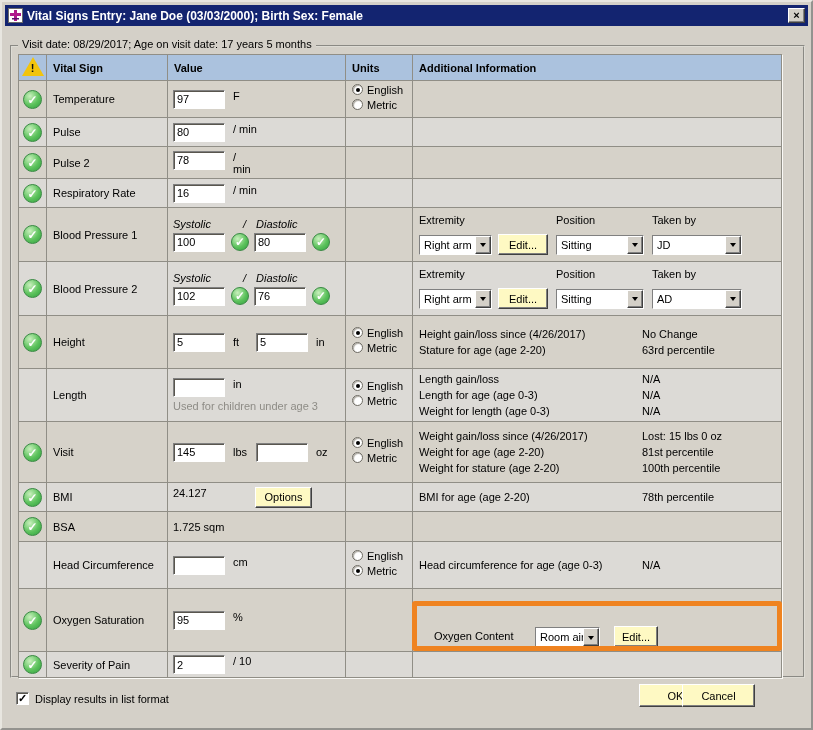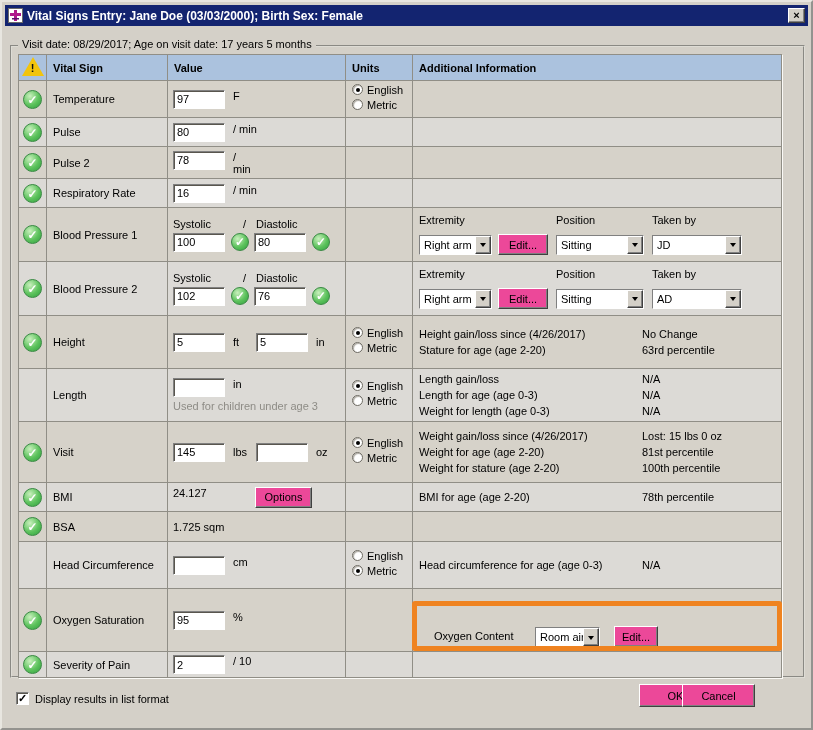--- a/index.html
+++ b/index.html
@@ -42,21 +42,21 @@
   td.c1 { padding-left:6px; }
   td.c3 { padding-left:6px; }
   td.c4 { padding-left:0; position:relative; }
 
   
   .field { height:19px; background:#fff; border:1px solid #808080;
            border-bottom-color:#fff; border-right-color:#fff;
            box-shadow:inset 1px 1px 0 #59564e; padding:1px 3px;
            font:11px "Liberation Sans", sans-serif; }
   .w52 { width:52px; }
-  .btn { background:#ec4899; border:1px solid #fff; border-right-color:#404040;
+  .btn { background:#fef9c3; border:1px solid #fff; border-right-color:#404040;
          border-bottom-color:#404040; box-shadow:inset -1px -1px 0 #808080;
          font:11px "Liberation Sans", sans-serif; height:21px; cursor:default; }
   .dd { display:inline-flex; height:20px; background:#fff; border:1px solid #808080;
         border-bottom-color:#fff; border-right-color:#fff;
         box-shadow:inset 1px 1px 0 #59564e; }
   .dd-t { flex:1; padding:3px 2px 0 4px; white-space:nowrap; overflow:hidden; background:#fff; }
   .dd-b { width:16px; background:#d4d0c8; border:1px solid #fff;
           border-right-color:#404040; border-bottom-color:#404040;
           box-shadow:inset -1px -1px 0 #808080; display:flex; align-items:center;
           justify-content:center; }
@@ -87,21 +87,21 @@
   
   .val-simple { display:flex; align-items:flex-start; padding-left:5px; }
   .val-simple .unit { margin-left:8px; white-space:nowrap; }
   .unit2 { margin-left:8px; line-height:12px; }
   .val-2col { display:flex; align-items:center; padding-left:5px; }
   .val-2col .u1 { width:15px; margin-left:8px; }
   .val-2col .in2 { margin-left:8px; }
   .val-2col .u2 { margin-left:8px; }
   .val-stack { padding-left:5px; }
   .hint { color:#8e8c86; margin-top:3px; }
-  .bp-lbls { display:flex; padding-left:5px; margin-bottom:3px; }
+  .bp-lbls { display:flex; padding-left:5px; margin-bottom:3px;font-style:italic; }
   .bp-lbls .s1 { width:70px; } .bp-lbls .sl { width:13px; }
   .bp-ctls { display:flex; align-items:center; padding-left:5px; }
   .bp-ctls .gcheck { margin-left:6px; }
   .bp-ctls .in2 { margin-left:5px; }
   .bp-add { display:grid; grid-template-columns:79px 58px 96px 99px; row-gap:8px;
             align-items:center; padding-left:6px; }
   .info-grid { display:grid; grid-template-columns:223px auto; row-gap:3px;
                padding-left:6px; line-height:13px; }
   .oxy { position:relative; height:100%; }
   .oxy .abs { position:absolute; white-space:nowrap; }

